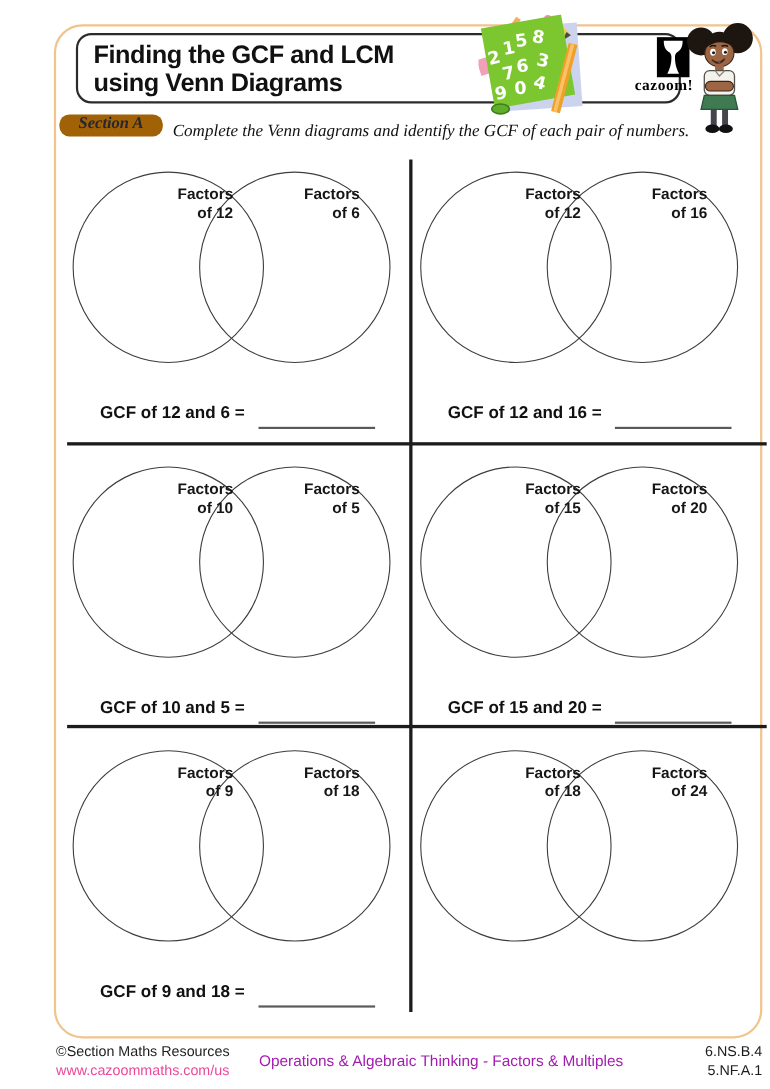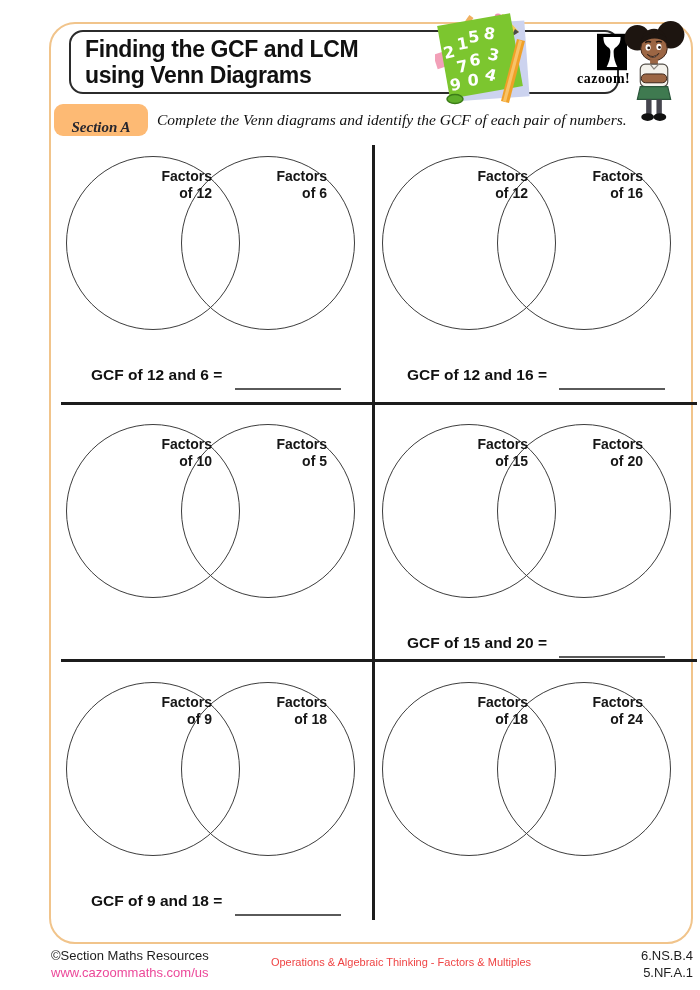--- a/index.html
+++ b/index.html
@@ -18,22 +18,22 @@
   .title-text{position:absolute;left:64px;top:36px;font-size:23px;line-height:26px;
               font-weight:bold;letter-spacing:-0.4px;color:#111;}
 
   
   .logo{position:absolute;left:556px;top:33px;width:70px;height:56px;text-align:left;}
   .logo .glyph{display:block;margin:0 auto;}
   .logo .word{font-family:"Liberation Serif",serif;font-weight:bold;font-size:14px;
               letter-spacing:0.5px;color:#000;margin-top:0px;}
 
   
-  .section-box{position:absolute;left:33px;top:104px;width:94px;height:32px;background:#fdba74;
-               border-radius:9px;display:flex;align-items:flex-end;justify-content:center;}
+  .section-box{position:absolute;left:33px;top:104px;width:94px;height:20px;background:#a16207;
+               border-radius:9px;display:flex;align-items:flex-start;justify-content:center;}
   .section-box span{font-family:"Liberation Serif",serif;font-style:italic;font-weight:bold;
                     font-size:15px;color:#26262e;}
   .instruction{position:absolute;left:136px;top:111px;font-family:"Liberation Serif",serif;
                font-style:italic;font-size:15.5px;color:#101010;}
 
   
   .vdiv{position:absolute;left:351px;top:145px;width:3px;height:775px;background:#1c1c1c;}
   .hdiv{position:absolute;left:40px;width:636px;height:3px;background:#1c1c1c;}
   .hdiv.r1{top:402px;} .hdiv.r2{top:659px;}
 
@@ -47,21 +47,21 @@
   .clabel.ll{left:31px;} .clabel.lr{left:146px;}
   .gcf{position:absolute;left:30px;top:220px;white-space:nowrap;}
   .gcf-label{font-weight:bold;font-size:15.5px;color:#111;}
   .answer-line{display:inline-block;width:106px;height:16px;margin-left:8px;
                border-bottom:2px solid #5a5a5a;transform:translateY(10px);}
 
   
   .foot-left{position:absolute;left:30px;top:947px;font-size:13px;line-height:17px;color:#1d1d1d;}
   .foot-left a{color:#ec4899;cursor:pointer;}
   .foot-center{position:absolute;left:130px;top:956px;width:500px;text-align:center;
-               font-size:11px;color:#ef4444;}
+               font-size:14px;color:#a21caf;}
   .foot-right{position:absolute;right:28px;top:947px;text-align:right;font-size:13px;
               line-height:17px;color:#1d1d1d;}
 
   .art{position:absolute;}
 </style>
 </head>
 <body>
 
 <div class="page">
 
@@ -177,20 +177,24 @@
     <div class="circle cl"></div>
     <div class="circle cr"></div>
     <div class="clabel ll">
       <div>Factors</div>
       <div>of 10</div>
     </div>
     <div class="clabel lr">
       <div>Factors</div>
       <div>of 5</div>
     </div>
+    <div class="gcf">
+      <span class="gcf-label">GCF of 10 and 5 =</span>
+      <span class="answer-line"></span>
+    </div>
   </div>
 
   <div class="cell" style="left:356px;top:410px;">
     <div class="circle cl"></div>
     <div class="circle cr"></div>
     <div class="clabel ll">
       <div>Factors</div>
       <div>of 15</div>
     </div>
     <div class="clabel lr">

